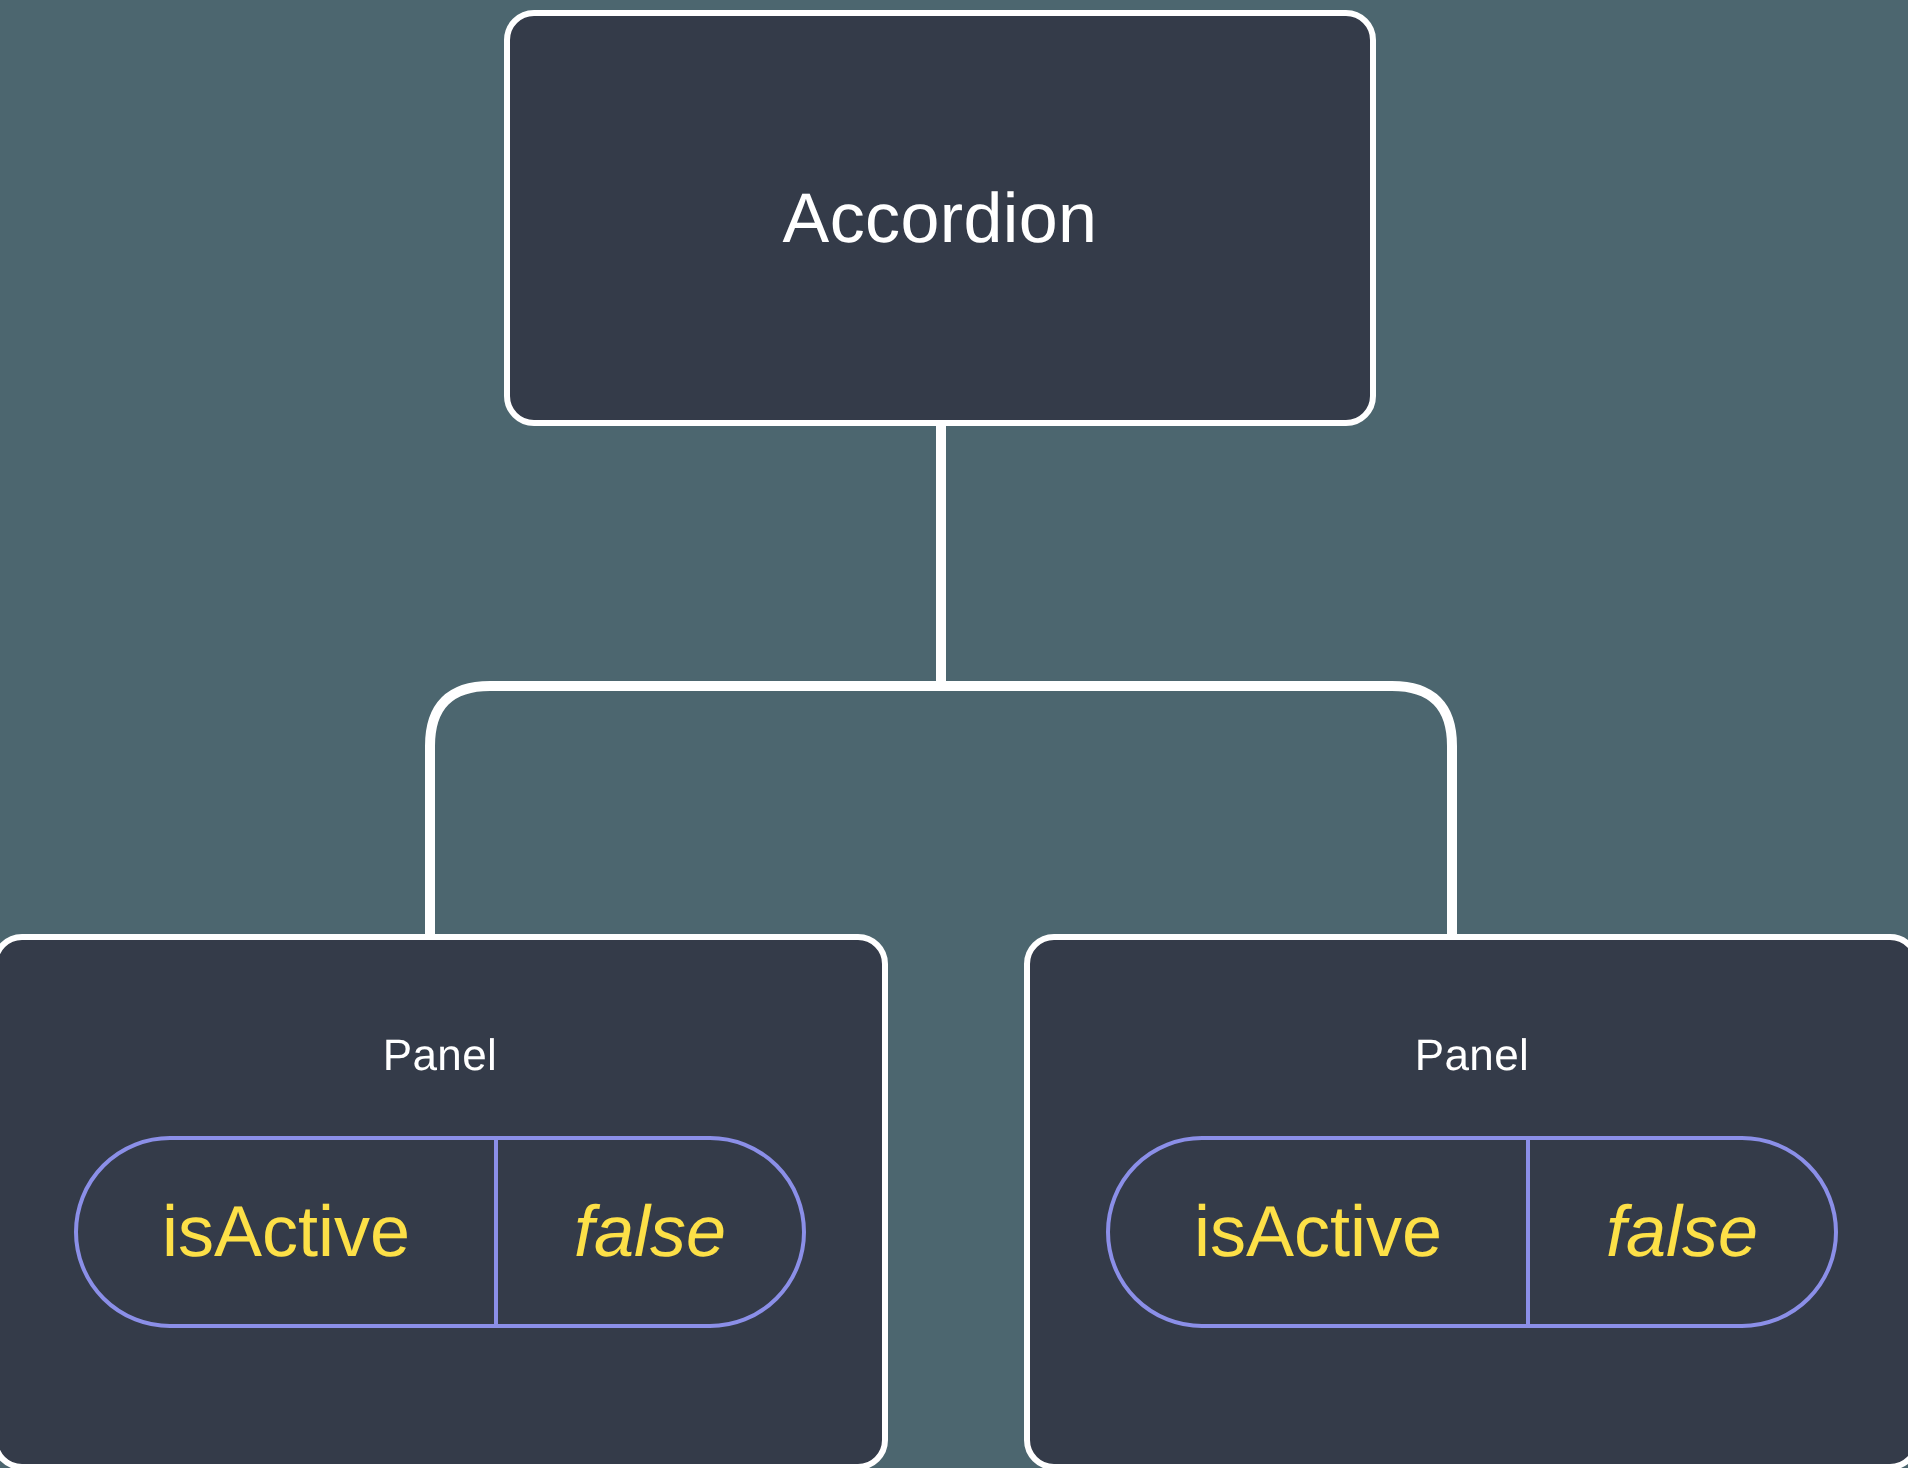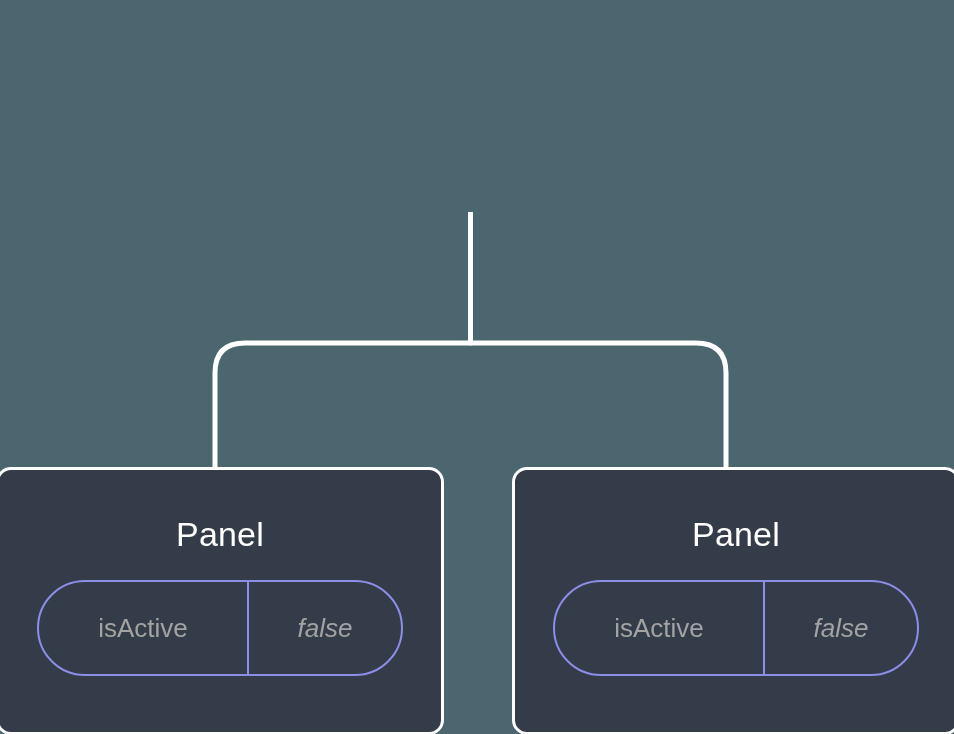--- a/index.html
+++ b/index.html
@@ -63,21 +63,21 @@
     left: -4px;
     width: 448px;
   }
   #node-panel-1 {
     left: 512px;
     width: 448px;
   }
 
   .node-title {
     color: #ffffff;
-    font-size: 34px;
+    font-size: 22px;
     line-height: 1;
     letter-spacing: 0.2px;
     white-space: nowrap;
   }
   #node-root .node-title {
     font-size: 35px;
   }
 
   
   .state-pill {
@@ -88,22 +88,22 @@
     border-radius: 999px;
     height: 96px;
     box-sizing: border-box;
     overflow: hidden;
   }
   .state-key,
   .state-val {
     display: flex;
     align-items: center;
     justify-content: center;
-    color: #a3a3a3;
-    font-size: 26px;
+    color: #fde047;
+    font-size: 36px;
     line-height: 1;
     white-space: nowrap;
     box-sizing: border-box;
   }
   .state-key {
     width: 210px;
     border-right: 2px solid #8b8fe8;
   }
   .state-val {
     width: 152px;
@@ -113,20 +113,23 @@
 </head>
 <body>
 
 <div id="stage">
 
   <svg id="connectors" viewBox="0 0 954 734" width="954" height="734" fill="none">
     <path d="M 470.5 212 L 470.5 343 L 245 343 Q 215 343 215 373 L 215 470" stroke="#ffffff" stroke-width="5" fill="none" stroke-linecap="butt" stroke-linejoin="round"></path>
     <path d="M 470.5 212 L 470.5 343 L 696 343 Q 726 343 726 373 L 726 470" stroke="#ffffff" stroke-width="5" fill="none" stroke-linecap="butt" stroke-linejoin="round"></path>
   </svg>
 
+  <div class="node" id="node-root">
+    <span class="node-title">Accordion</span>
+  </div>
 
   <div class="node node-leaf" id="node-panel-0">
     <span class="node-title">Panel</span>
     <div class="state-pill">
       <span class="state-key">isActive</span>
       <span class="state-val">false</span>
     </div>
   </div>
 
   <div class="node node-leaf" id="node-panel-1">

